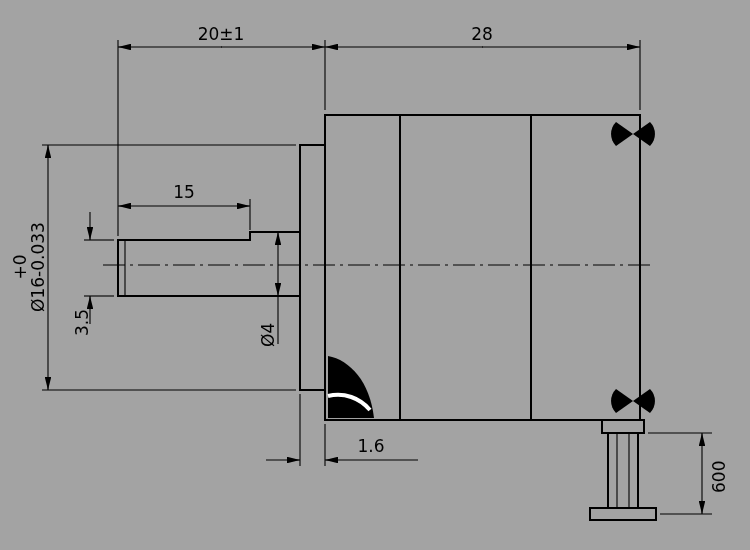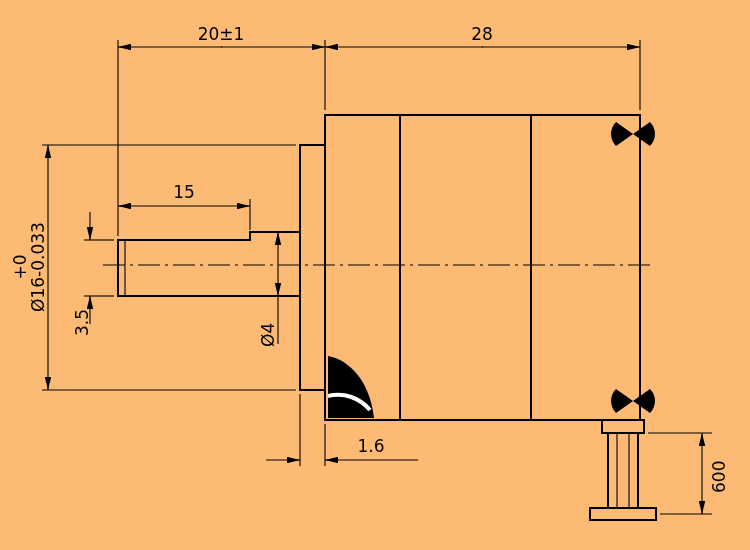--- a/index.html
+++ b/index.html
@@ -1,16 +1,16 @@
 <!DOCTYPE html>
 <html><head>
 <meta charset="utf-8">
 <style>
   html,body{margin:0;padding:0;background:#ffffff;}
-  .sheet{position:relative;width:750px;height:550px;background:#fdba74;overflow:hidden;}
+  .sheet{position:relative;width:750px;height:550px;background:#a3a3a3;overflow:hidden;}
   svg{display:block;}
   .thick{stroke:#000;stroke-width:2;fill:none;stroke-linecap:square;}
   .thin{stroke:#000;stroke-width:1.1;fill:none;}
   .cl{stroke:#000;stroke-width:1;fill:none;stroke-dasharray:22 5 3 5;}
   .blk{fill:#000;stroke:none;}
   .whtband{stroke:#fff;stroke-width:4;fill:none;}
   text{font-family:"DejaVu Sans","Liberation Sans",sans-serif;font-size:17px;fill:#000;}
 </style>
 </head>
 <body>

